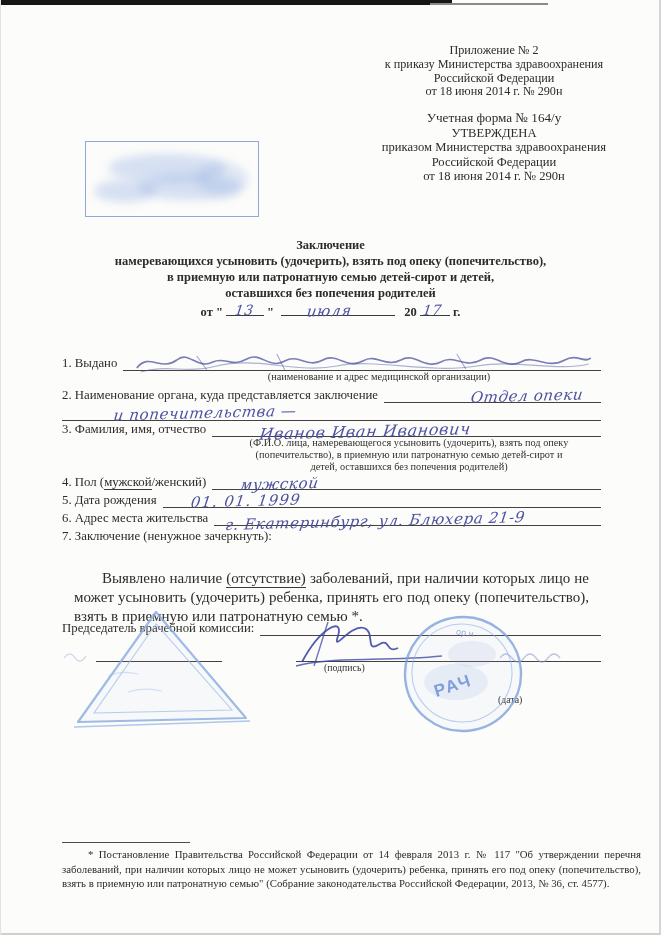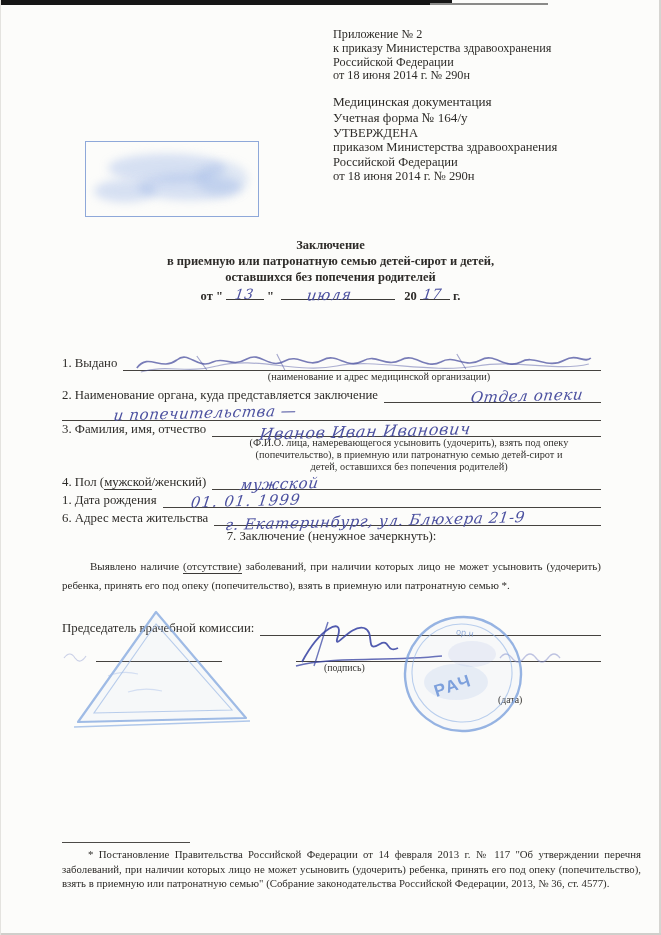--- a/index.html
+++ b/index.html
@@ -7,21 +7,21 @@
   .page{position:relative;width:661px;height:935px;background:#fcfcfa;overflow:hidden;color:#2e2c29;}
 
   
   .edge-top{position:absolute;top:0;left:0;width:452px;height:5px;background:#161616;}
   .edge-top2{position:absolute;top:3px;left:430px;width:118px;height:2px;background:#8a8a88;}
   .edge-right{position:absolute;top:0;right:0;width:2px;height:100%;background:#d6d5d1;}
   .edge-bottom{position:absolute;bottom:0;left:0;width:100%;height:2px;background:#d0cfcb;}
   .edge-left{position:absolute;top:0;left:0;width:1px;height:100%;background:#e4e3df;}
 
   
-  .hdr{position:absolute;top:28px;left:333px;width:322px;}
+  .hdr{position:absolute;top:44px;left:333px;width:322px;text-align:center;}
   .hdr-appendix{font-size:12.2px;line-height:13.8px;}
   .hdr-docinfo{margin-top:11px;font-size:13.2px;line-height:16px;}
   .hdr-approved{font-size:12.6px;line-height:14.2px;}
 
   
   .stamp-rect{position:absolute;left:85px;top:141px;width:172px;height:74px;border:1.5px solid rgba(105,140,205,.75);}
   .blob{position:absolute;border-radius:50%;filter:blur(5px);background:rgba(125,160,225,.30);}
   .b1{left:22px;top:12px;width:118px;height:28px;}
   .b2{left:52px;top:32px;width:104px;height:26px;}
   .b3{left:8px;top:38px;width:62px;height:22px;}
@@ -36,39 +36,39 @@
   
   .hw{font-family:"DejaVu Serif",serif;font-style:italic;color:#4c51a0;display:inline-block;
       transform:skewX(-9deg) rotate(-1.5deg);white-space:nowrap;font-size:15px;letter-spacing:.6px;font-weight:normal;}
   .hwa{position:absolute;}
   .hwd{left:9px;bottom:-3px;font-size:14px;}
   .hwm{left:26px;bottom:-4px;}
   .hwy{left:3px;bottom:-3px;font-size:14px;}
 
   
   .fields{position:absolute;top:352px;left:62px;right:60px;}
-  .frow{display:flex;align-items:flex-end;font-size:12.8px;justify-content:center;}
+  .frow{display:flex;align-items:flex-end;font-size:12.8px;}
   .lbl{white-space:nowrap;}
   .line{flex:1;border-bottom:1px solid #45423e;position:relative;margin-left:6px;}
   .r1{height:19px;} .r2{height:19px;} .r2b{height:18px;} .r3{height:16px;}
   .r4{height:17px;} .r5{height:18px;} .r6{height:18px;} .r7{height:18px;}
   .hint{font-size:10.3px;line-height:12.5px;text-align:center;color:#33312e;}
   .hint1{height:13px;padding-left:95px;}
   .hint3{padding-left:155px;height:12px;}
   .uword{border-bottom:1px solid #3c3a37;}
   .v2a{right:18px;bottom:-3px;}
   .v2b{left:52px;bottom:-2px;}
   .v3{left:48px;bottom:-5px;font-size:16px;}
   .v4{left:28px;bottom:-4px;}
   .v5{left:28px;bottom:-3px;letter-spacing:1.2px;}
   .v6{left:12px;bottom:-5px;}
   .f1line svg{position:absolute;left:0;bottom:-10px;width:100%;height:36px;overflow:visible;}
 
   
-  .conclusion{position:absolute;top:557px;left:62px;right:60px;margin:0;font-size:11px;line-height:19px;
+  .conclusion{position:absolute;top:557px;left:62px;right:60px;margin:12px;font-size:15px;line-height:19px;
               text-align:justify;text-indent:28px;}
   .uline{border-bottom:1.4px solid #3b3936;padding-bottom:1px;}
 
   
   .sig{position:absolute;top:620px;left:62px;right:60px;}
   .sigA{display:flex;align-items:flex-end;height:16px;font-size:12.8px;}
   .sigB{display:flex;margin-top:16px;height:10px;}
   .s1{width:126px;margin-left:34px;border-bottom:1px solid #45423e;}
   .s2{flex:1;margin-left:74px;border-bottom:1px solid #45423e;}
   .sigC{position:relative;height:14px;font-size:9.8px;color:#33312e;}
@@ -95,40 +95,40 @@
   <div class="edge-left"></div>
 
   <div class="hdr">
     <div class="hdr-appendix">
       <div>Приложение № 2</div>
       <div>к приказу Министерства здравоохранения</div>
       <div>Российской Федерации</div>
       <div>от 18 июня 2014 г. № 290н</div>
     </div>
     <div class="hdr-docinfo">
-      <div>Медицинская документация</div>
       <div>Учетная форма № 164/у</div>
     </div>
     <div class="hdr-approved">
       <div>УТВЕРЖДЕНА</div>
       <div>приказом Министерства здравоохранения</div>
       <div>Российской Федерации</div>
       <div>от 18 июня 2014 г. № 290н</div>
     </div>
   </div>
 
   <div class="stamp-rect">
     <div class="blob b1"></div>
     <div class="blob b2"></div>
     <div class="blob b3"></div>
     <div class="blob b4"></div>
   </div>
 
   <div class="title">
     <div>Заключение</div>
+    <div>намеревающихся усыновить (удочерить), взять под опеку (попечительство),</div>
     <div>в приемную или патронатную семью детей-сирот и детей,</div>
     <div>оставшихся без попечения родителей</div>
     <div class="date-row">
       <span>от "</span>
       <span class="u ud"><i class="hw hwa hwd">13</i></span>
       <span>"</span>
       <span class="u um"><i class="hw hwa hwm">июля</i></span>
       <span>20</span>
       <span class="u uy"><i class="hw hwa hwy">17</i></span>
       <span>г.</span>
@@ -171,21 +171,21 @@
     <div class="hint hint3">детей, оставшихся без попечения родителей)</div>
 
     <div class="frow r4">
       <span class="lbl"><span>4. Пол (</span><span class="uword">мужской</span><span>/женский)</span></span>
       <span class="line">
         <i class="hw hwa v4">мужской</i>
       </span>
     </div>
 
     <div class="frow r5">
-      <span class="lbl">1. Дата рождения</span>
+      <span class="lbl">5. Дата рождения</span>
       <span class="line">
         <i class="hw hwa v5">01. 01. 1999</i>
       </span>
     </div>
 
     <div class="frow r6">
       <span class="lbl">6. Адрес места жительства</span>
       <span class="line">
         <i class="hw hwa v6">г. Екатеринбург, ул. Блюхера 21-9</i>
       </span>

